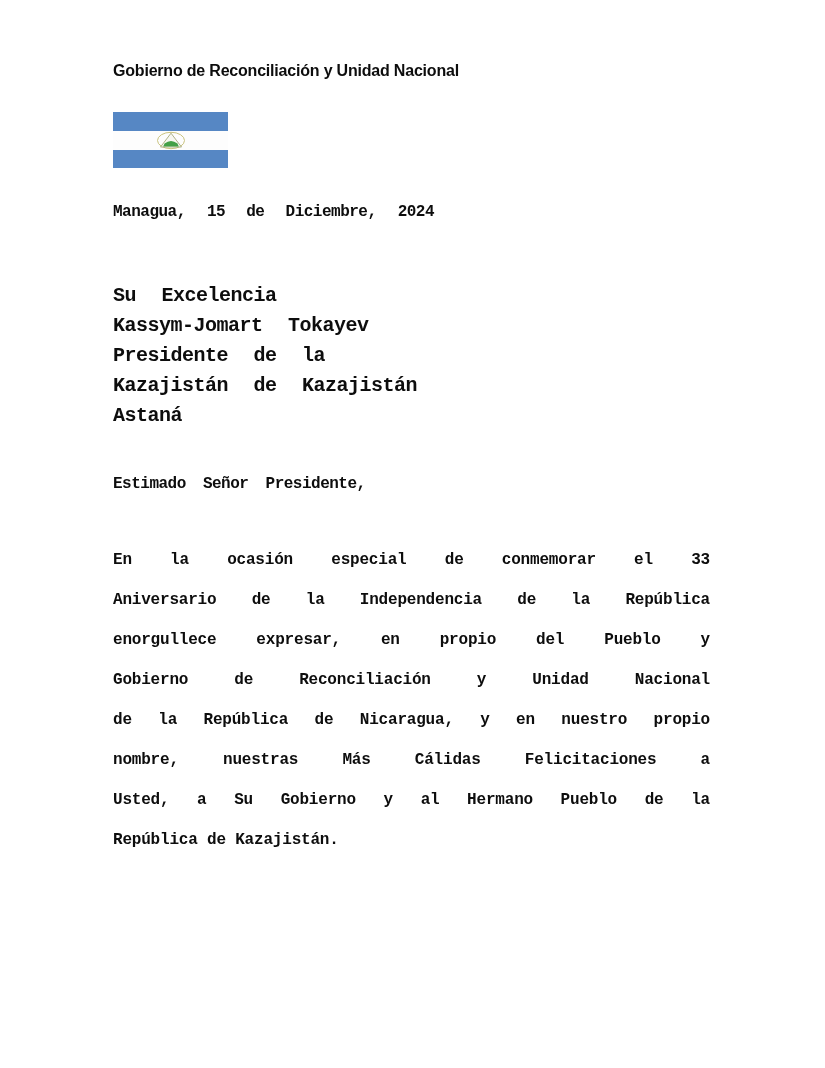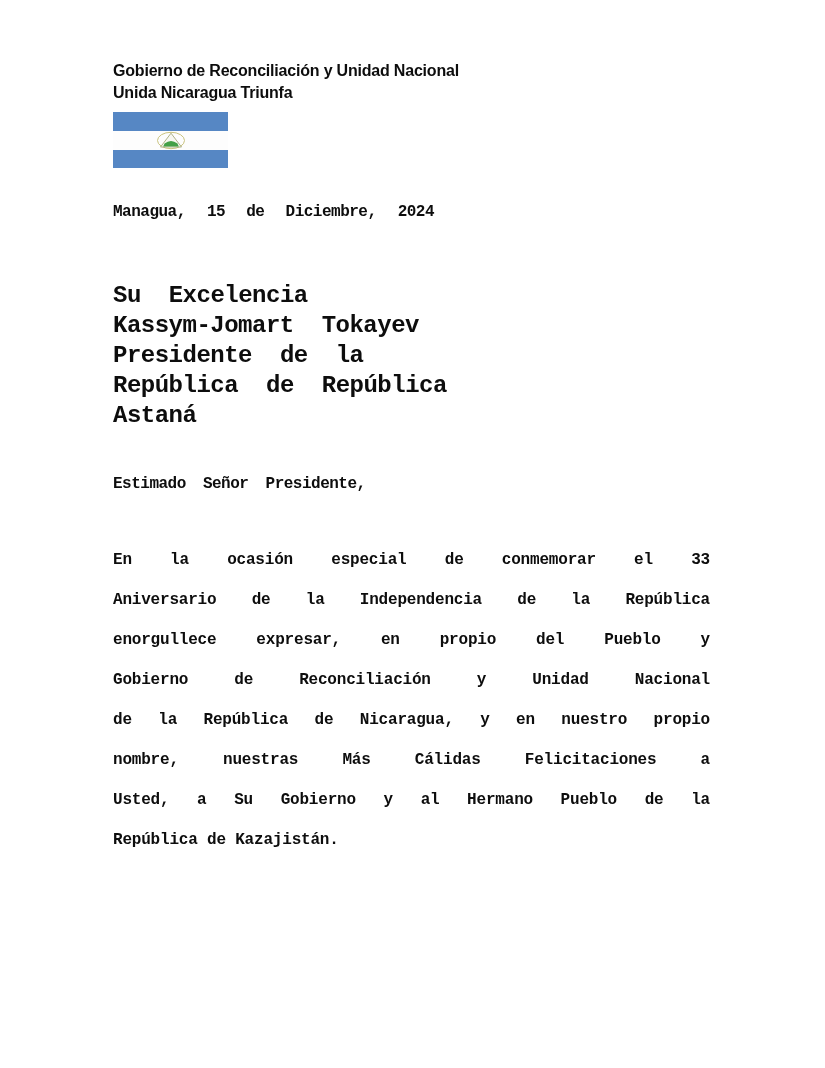--- a/index.html
+++ b/index.html
@@ -54,21 +54,21 @@
     top: 203px;
     font-size: 16px;
     letter-spacing: -0.5px;
     word-spacing: 12px;
     white-space: pre;
   }
   .address {
     position: absolute;
     left: 113px;
     top: 281px;
-    font-size: 24px;
+    font-size: 20px;
     line-height: 30px;
     letter-spacing: -0.5px;
     word-spacing: 14px;
     white-space: pre;
   }
   .salutation {
     position: absolute;
     left: 113px;
     top: 475px;
     font-size: 16px;
@@ -94,38 +94,37 @@
     text-align-last: left;
   }
 </style>
 </head>
 <body>
 
 <div class="page">
 
   <div class="letterhead">
     <div>Gobierno de Reconciliación y Unidad Nacional</div>
-    <div>Unida Nicaragua Triunfa</div>
   </div>
 
   <div class="flag">
     <div class="stripe blue"></div>
     <div class="stripe white">
       <svg width="32" height="19" viewBox="0 0 32 19" aria-hidden="true">
         <ellipse cx="16" cy="9.5" rx="13.5" ry="8.2" fill="none" stroke="var(--emblem-gold, #c9c37f)" stroke-width="1"></ellipse>
         <path d="M16 2.2 L26.5 16 L5.5 16 Z" fill="#f7f7f0" stroke="#9aa06a" stroke-width="0.8"></path>
         <path d="M8.2 15.5 L23.8 15.5 L22.5 12.6 Q16 7.6 9.5 12.6 Z" fill="var(--emblem-green, #43a047)"></path>
       </svg>
     </div>
     <div class="stripe blue"></div>
   </div>
 
   <div class="dateline mono">Managua, 15 de Diciembre, 2024</div>
 
-  <div class="address mono"><div>Su Excelencia</div><div>Kassym-Jomart Tokayev</div><div>Presidente de la</div><div>República de República</div><div>Astaná</div></div>
+  <div class="address mono"><div>Su Excelencia</div><div>Kassym-Jomart Tokayev</div><div>Presidente de la</div><div>Kazajistán de Kazajistán</div><div>Astaná</div></div>
 
   <div class="salutation mono">Estimado Señor Presidente,</div>
 
   <div class="bodytext mono">
       <div class="body-line">En la ocasión especial de conmemorar el 33</div>
       <div class="body-line">Aniversario de la Independencia de la República</div>
       <div class="body-line">enorgullece expresar, en propio del Pueblo y</div>
       <div class="body-line">Gobierno de Reconciliación y Unidad Nacional</div>
       <div class="body-line">de la República de Nicaragua, y en nuestro propio</div>
       <div class="body-line">nombre, nuestras Más Cálidas Felicitaciones a</div>

